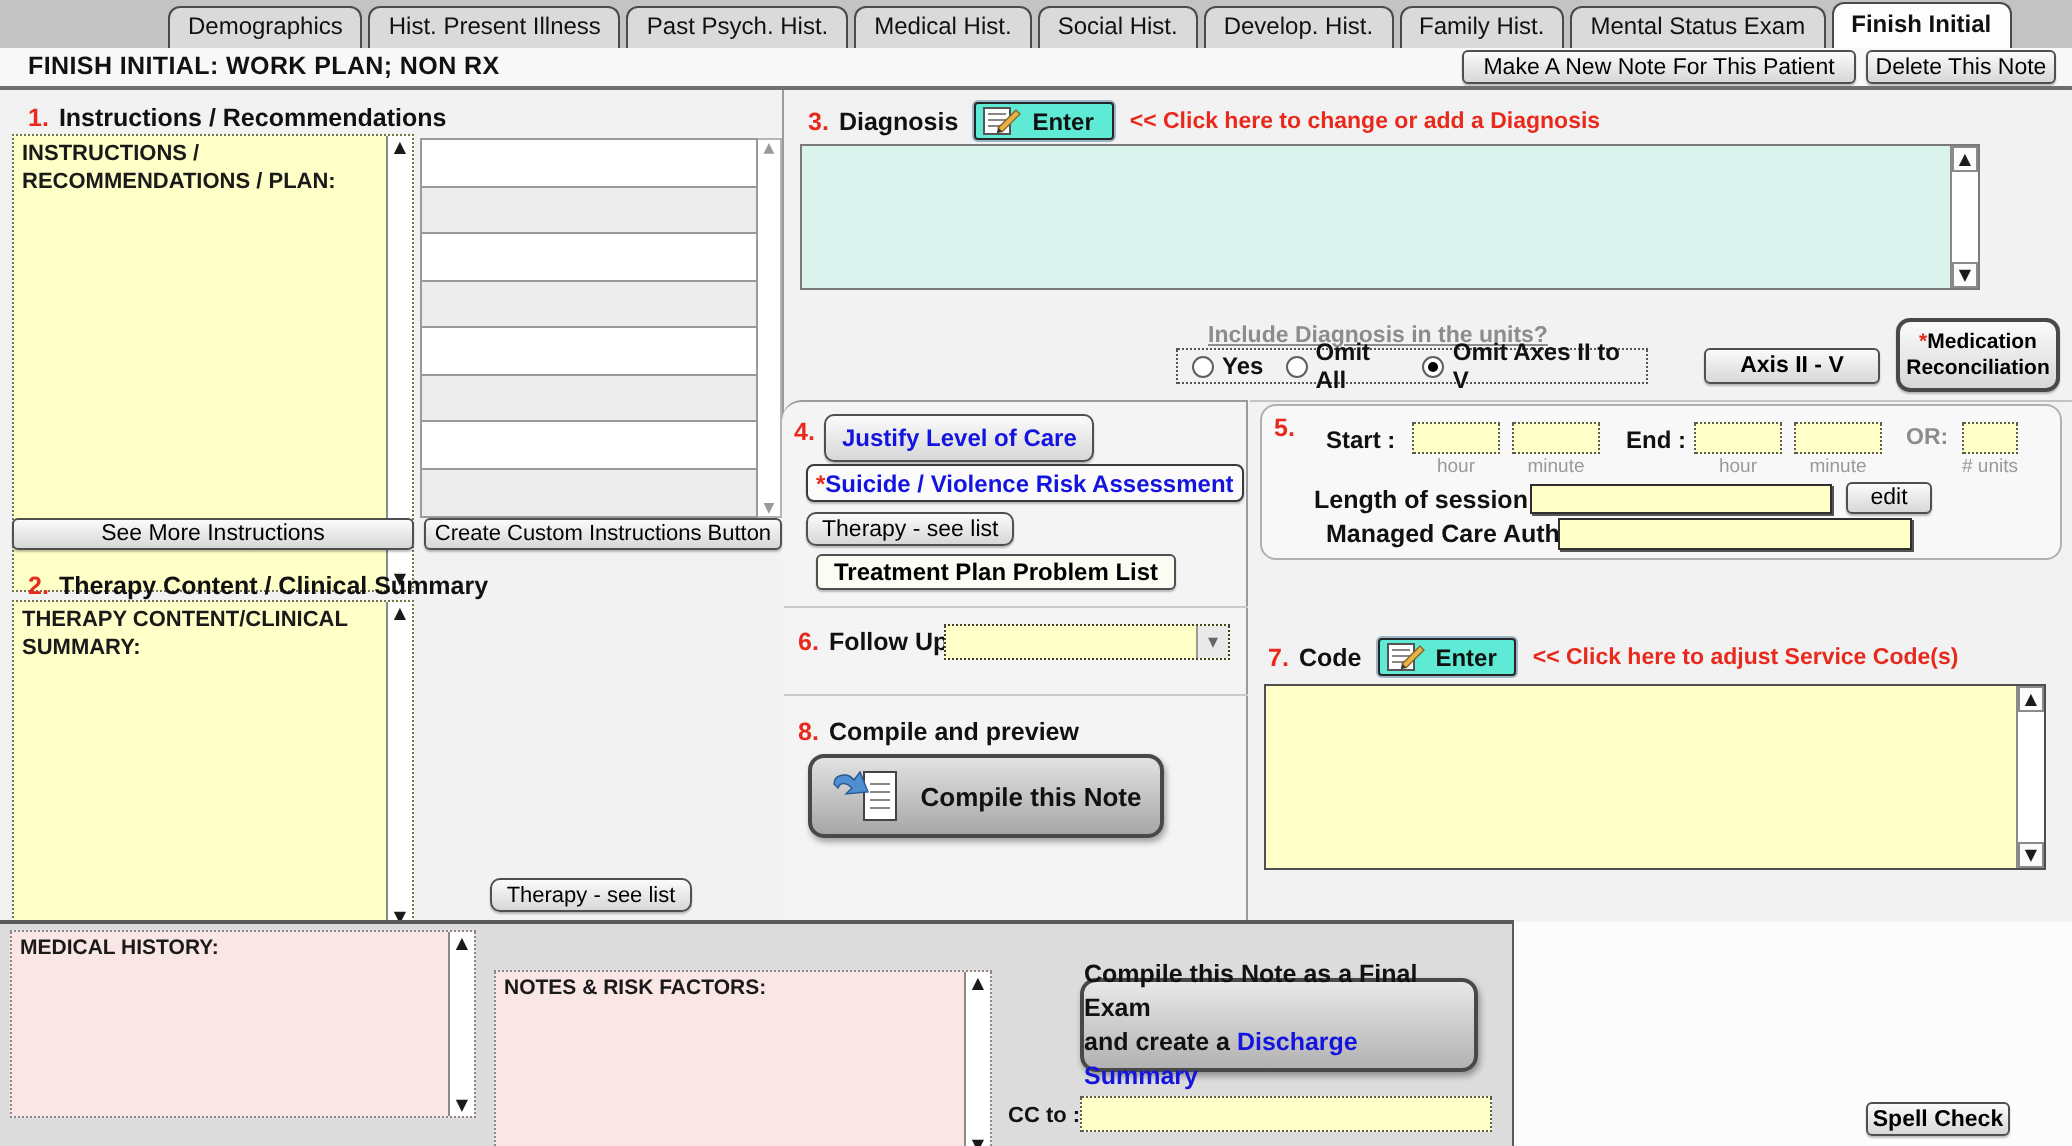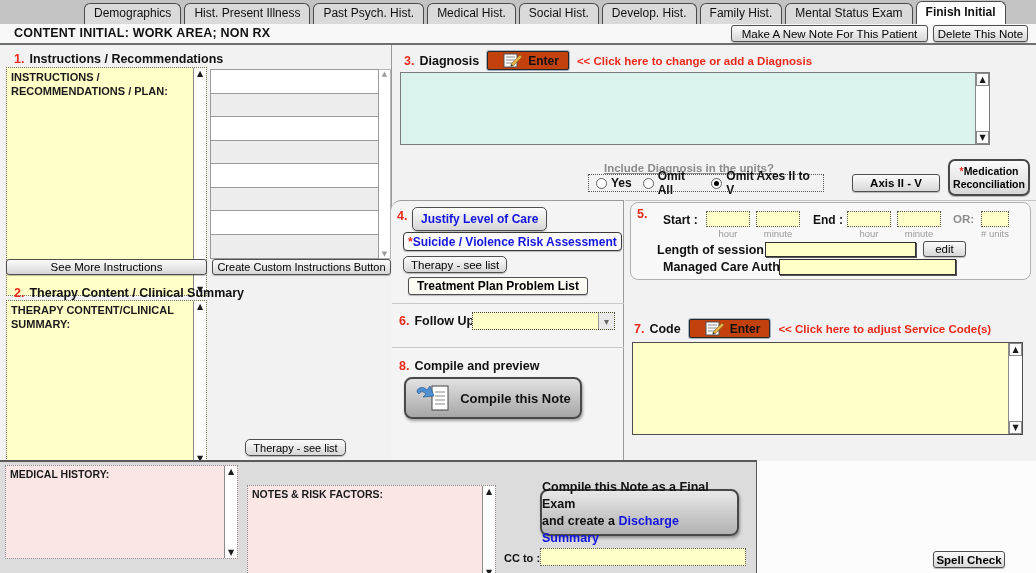--- a/index.html
+++ b/index.html
@@ -34,22 +34,22 @@
   .sb { position:absolute; top:0; right:0; bottom:0; width:13px; background:#fff; border-left:1px solid #8a8a8a;
         display:flex; flex-direction:column; justify-content:space-between; align-items:center;
         font-family:"DejaVu Sans", sans-serif; font-size:8px; color:#1a1a1a; }
   .sb span { line-height:11px; }
   .sb.boxed span { width:100%; text-align:center; border:1px solid #8a8a8a; background:#fbfbfb; }
 
   .radio { display:inline-block; width:11px; height:11px; border-radius:50%; border:1px solid #5f5f5f;
            background:#fff; margin-right:4px; position:relative; flex:0 0 auto; }
   .radio.checked::after { content:""; position:absolute; inset:2px; background:#000; border-radius:50%; }
 
-  .enter-btn { display:inline-flex; align-items:center; gap:5px; background:#c2410c; border:1px solid #262626;
-               box-shadow:0 0 0 1px #9fb6c6; padding:1px 9px 1px 15px; font-weight:bold; font-size:12px;
+  .enter-btn { display:inline-flex; align-items:center; gap:5px; background:#5eead4; border:1px solid #262626;
+               box-shadow:0 0 0 1px #9fb6c6; padding:1px 9px 1px 3px; font-weight:bold; font-size:12px;
                border-radius:2px; cursor:default; }
   .hint { color:#e8291c; font-weight:bold; font-size:11.5px; white-space:nowrap; }
 
   .rows-wrap { position:absolute; display:flex; }
   .rows { flex:1; border:1px solid #9a9a9a; display:grid; grid-template-rows:repeat(8,1fr); background:#fff; }
   .irow { border-bottom:1px solid #9a9a9a; background:#fff; }
   .irow:nth-child(even) { background:#ededed; }
   .irow:last-child { border-bottom:none; }
   .rows-sb { width:12px; background:#fff; border:1px solid #b5b5b5; border-left:none; display:flex;
              flex-direction:column; justify-content:space-between; align-items:center;
@@ -81,21 +81,21 @@
     <div class="tab">Past Psych. Hist.</div>
     <div class="tab">Medical Hist.</div>
     <div class="tab">Social Hist.</div>
     <div class="tab">Develop. Hist.</div>
     <div class="tab">Family Hist.</div>
     <div class="tab">Mental Status Exam</div>
     <div class="tab active">Finish Initial</div>
   </div>
 
   <div class="header"></div>
-  <div class="title">CONTENT INITIAL: WORK AREA; NON RX</div>
+  <div class="title">FINISH INITIAL: WORK PLAN; NON RX</div>
   <div class="btn abs" style="left:731px;top:25px;width:197px;height:17px;">Make A New Note For This Patient</div>
   <div class="btn abs" style="left:933px;top:25px;width:95px;height:17px;">Delete This Note</div>
   <div class="topline"></div>
 
   <div class="panel-line" style="left:391px;top:45px;width:1px;height:416px;"></div>
   <div class="abs" style="left:391px;top:200px;width:233px;height:261px;border-top:1px solid #9a9a9a;border-right:1px solid #9a9a9a;border-top-left-radius:10px;background:#f4f4f4;"></div>
   <div class="panel-line" style="left:625px;top:200px;width:411px;height:1px;background:#c3c3c3;"></div>
 
   <div class="sec-h abs" style="left:14px;top:52px;">
     <span class="num">1.</span>

